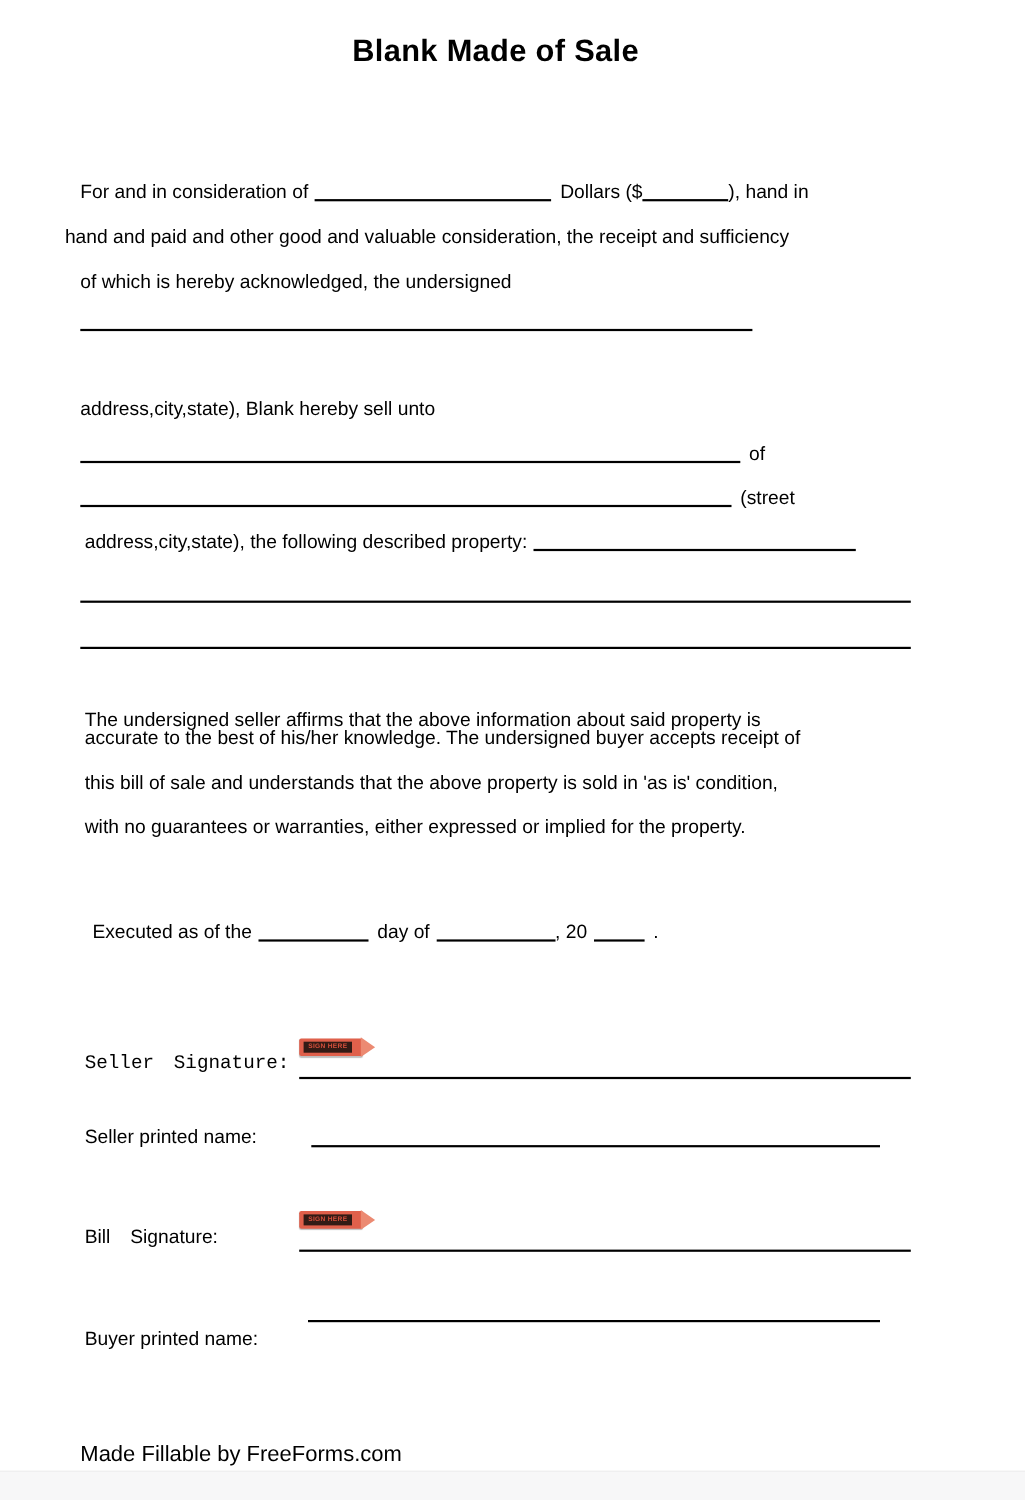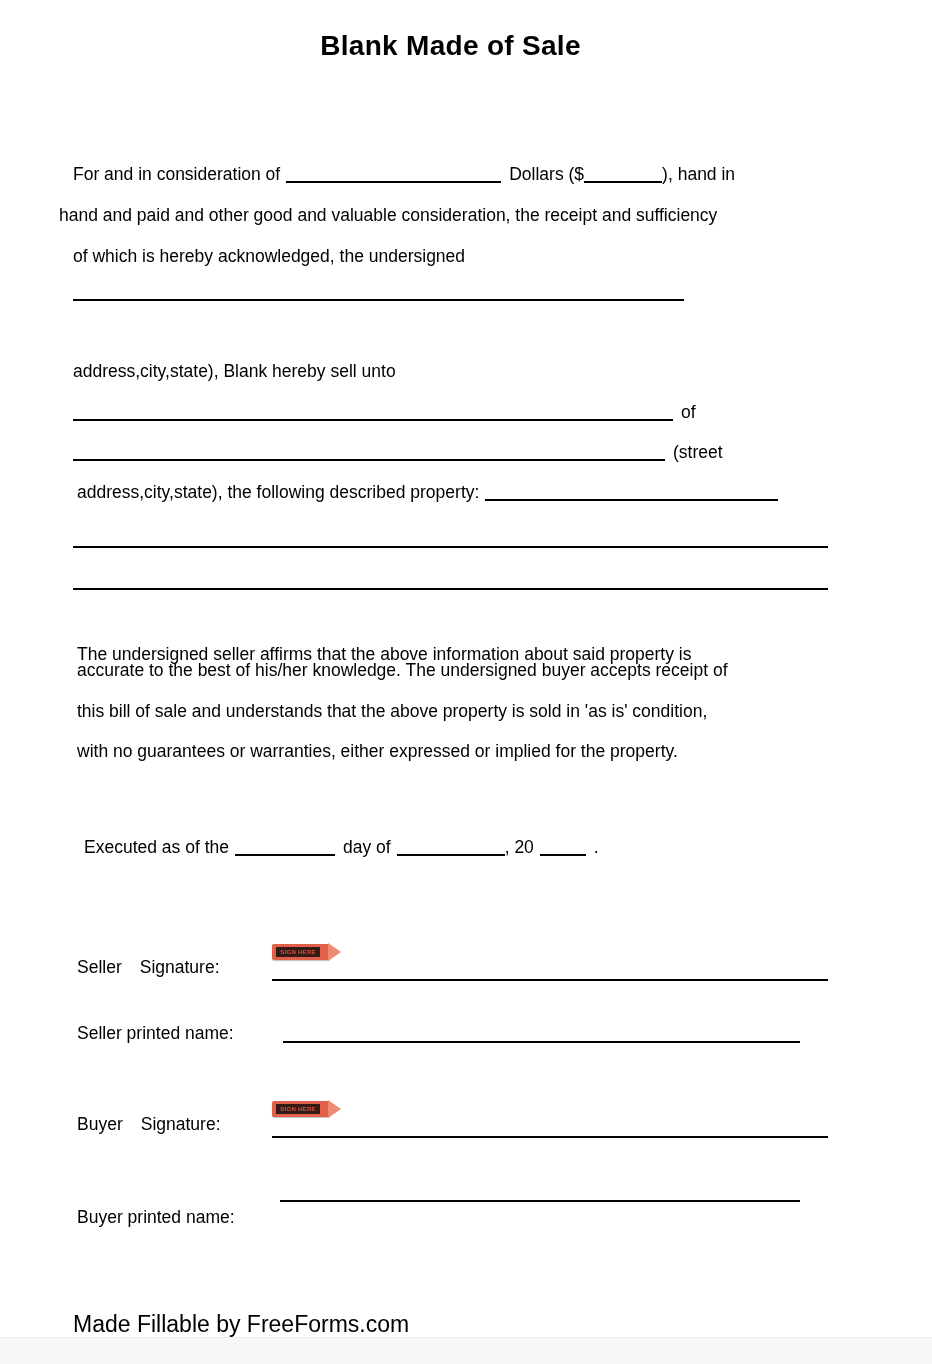--- a/index.html
+++ b/index.html
@@ -68,21 +68,21 @@
     line-height: 10px;
     text-align: center;
     overflow: hidden;
     letter-spacing: 0.3px;
     white-space: nowrap;
   }
   .footer-text {
     position: absolute;
     left: 73px;
     top: 1311px;
-    font-size: 23px;
+    font-size: 20px;
   }
   .page-bottom-edge {
     position: absolute;
     left: 0; top: 1337px;
     width: 932px; height: 27px;
     background: #f7f7f8;
     border-top: 1px solid #ededee;
   }
 </style>
 </head>
@@ -114,32 +114,32 @@
   <div class="line" style="top:701px;left:77px;">this bill of sale and understands that the above property is sold in 'as is' condition,</div>
   <div class="line" style="top:741px;left:77px;">with no guarantees or warranties, either expressed or implied for the property.</div>
 
   <div class="line" style="top:837px;left:84px;"><span>Executed as of the</span><span class="blank b-ml b-mr" style="width:100px;"></span><span>day of</span><span class="blank b-ml" style="width:108px;"></span><span>, 20</span><span class="blank b-ml b-mr" style="width:46px;"></span><span>.</span></div>
 
   <div class="stamp" style="top:943px;left:272px;">
     <div class="stamp-body"></div>
     <div class="stamp-tip"></div>
     <div class="stamp-label">SIGN HERE</div>
   </div>
-  <div class="line" style="top:957px;left:77px;"><span>Seller</span><span class="gapword">Signature:</span></div>
+  <div class="line" style="top:957px;left:77px;font-family:Liberation Mono, monospace;"><span>Seller</span><span class="gapword">Signature:</span></div>
   <div class="rule" style="top:979px;left:272px;width:556px;"></div>
 
   <div class="line" style="top:1023px;left:77px;text-align:right;">Seller printed name:</div>
   <div class="rule" style="top:1041px;left:283px;width:517px;"></div>
 
   <div class="stamp" style="top:1100px;left:272px;">
     <div class="stamp-body"></div>
     <div class="stamp-tip"></div>
     <div class="stamp-label">SIGN HERE</div>
   </div>
-  <div class="line" style="top:1114px;left:77px;"><span>Buyer</span><span class="gapword">Signature:</span></div>
+  <div class="line" style="top:1114px;left:77px;"><span>Bill</span><span class="gapword">Signature:</span></div>
   <div class="rule" style="top:1136px;left:272px;width:556px;"></div>
 
   <div class="line" style="top:1179px;left:77px;margin-top:28px;">Buyer printed name:</div>
   <div class="rule" style="top:1200px;left:280px;width:520px;"></div>
 
   <div class="footer-text">Made Fillable by FreeForms.com</div>
   <div class="page-bottom-edge"></div>
 
 </div>
 

